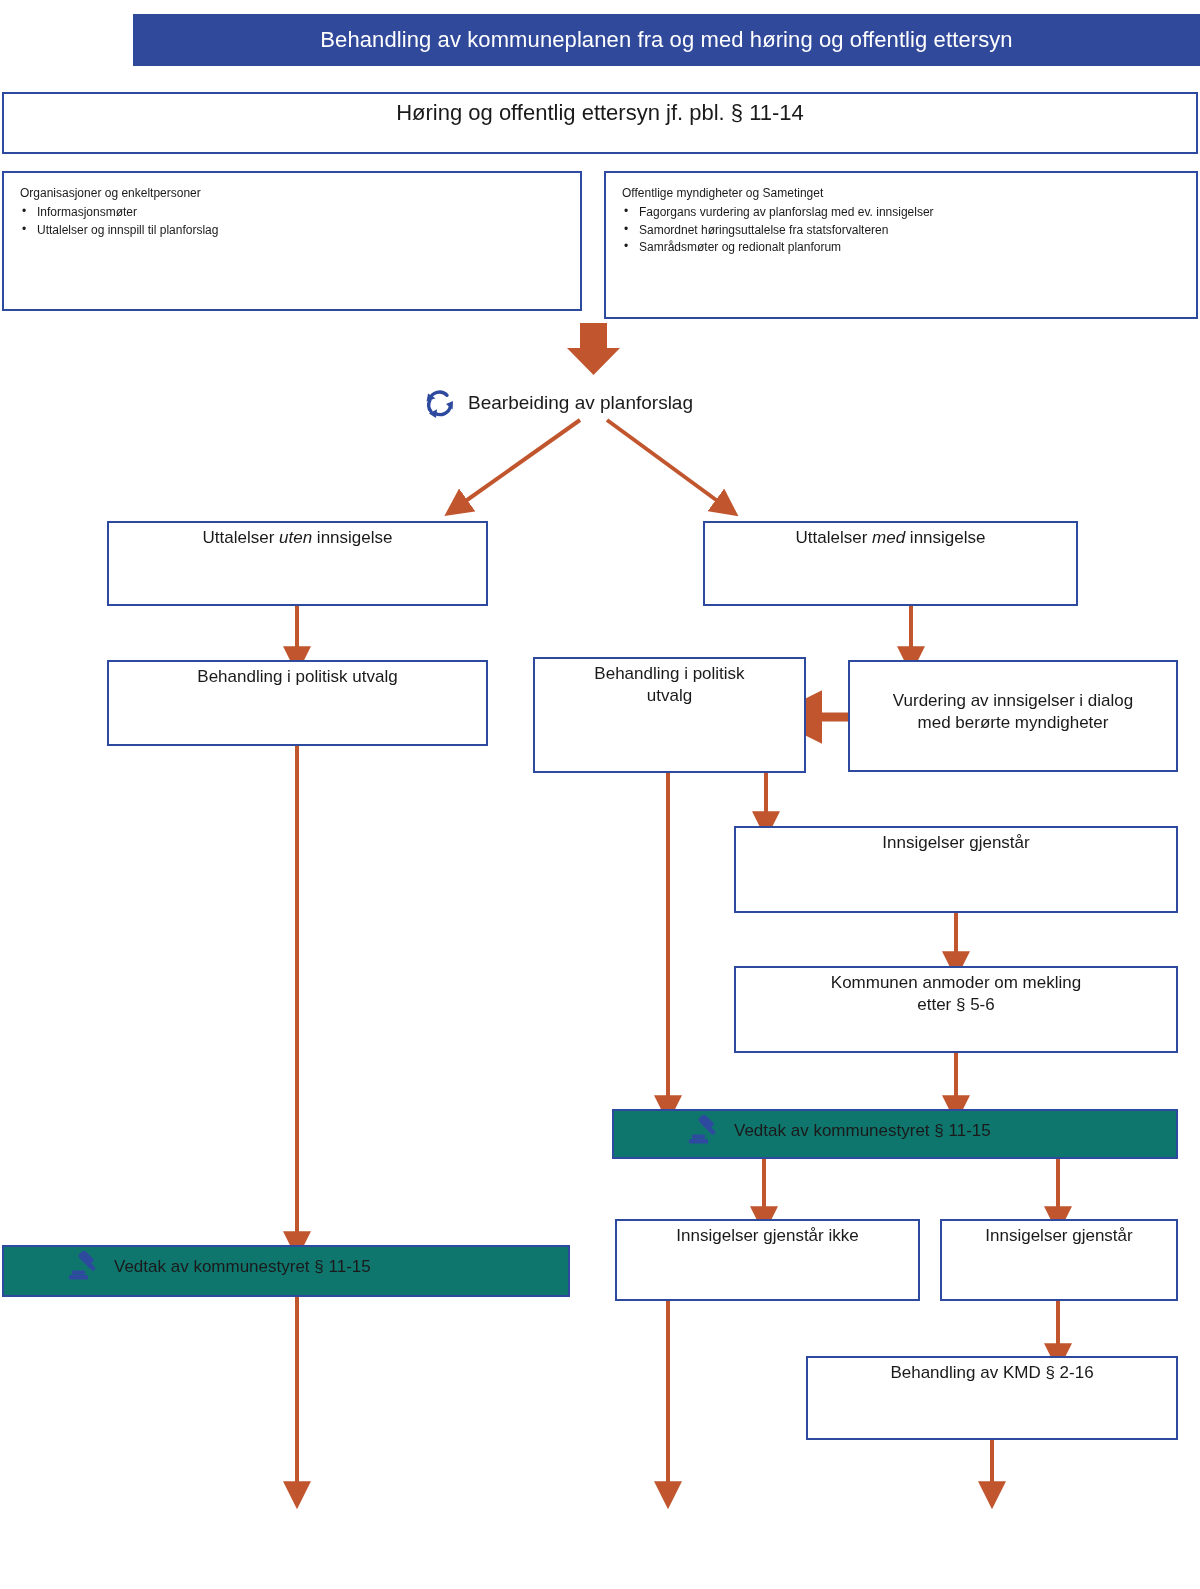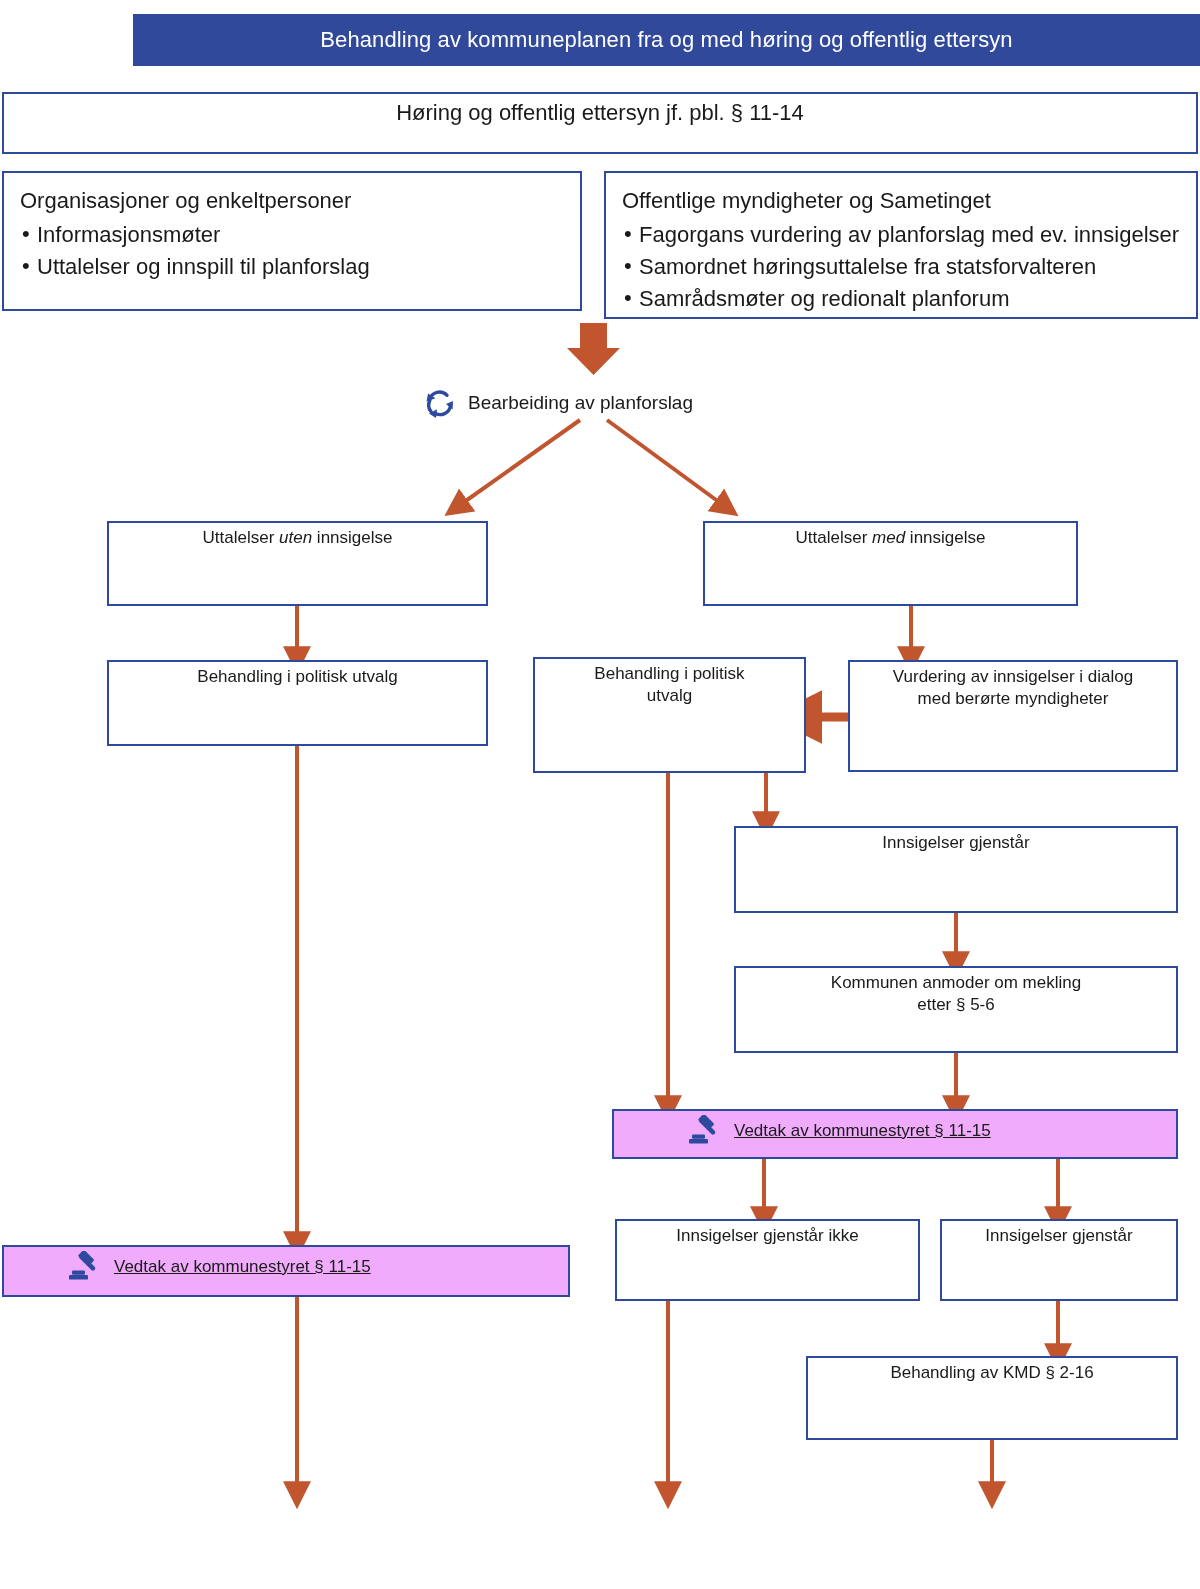--- a/index.html
+++ b/index.html
@@ -11,39 +11,39 @@
   .box{
     border:2.5px solid #2E4A9E;
     background:#ffffff;
     display:flex;align-items:flex-start;justify-content:center;
     text-align:center;
     color:#1a1a1a;
     font-size:17px;
     line-height:1.32;
     padding:4px 8px;
   }
-  .box.gray{background:#f0abfc;text-decoration:underline;}
+  .box.gray{background:#0f766e;}
   .box.tall-top{align-items:flex-start;justify-content:flex-start;text-align:left;padding:12px 16px;}
 
   .banner{
     position:absolute;
     background:#31499B;
     color:#ffffff;
     display:flex;align-items:center;justify-content:center;
     font-size:22px;
     letter-spacing:.1px;
   }
 
   .plain{
     position:absolute;
     display:flex;align-items:center;
     font-size:19px;color:#1a1a1a;
   }
 
-  .listblock{font-size:22px;line-height:1.45;color:#1a1a1a;}
+  .listblock{font-size:12px;line-height:1.45;color:#1a1a1a;}
   .listblock .hdr{margin:0 0 2px 0;}
   .listblock ul{margin:0;padding:0;list-style:none;}
   .listblock li{position:relative;padding-left:17px;}
   .listblock li:before{content:"\2022";position:absolute;left:2px;top:-1px;}
 
   .ital{font-style:italic;}
 
   
   #wires{position:absolute;left:0;top:0;width:1200px;height:1589px;pointer-events:none;}
 
@@ -188,21 +188,21 @@
 
   <div class="node box" style="left:107px;top:660px;width:381px;height:86px;">
     <span>Behandling i politisk utvalg</span>
   </div>
 
   <div class="node box" style="left:533px;top:657px;width:273px;height:116px;">
     <span style="max-width:200px;">Behandling i politisk utvalg</span>
   </div>
 
   <div class="node box" style="left:848px;top:660px;width:330px;height:112px;">
-    <span style="max-width:250px;">Vurdering av innsigelser i dialog med berørte myndigheter</span>
+    <span style="max-width:250px;margin-top:24px;">Vurdering av innsigelser i dialog med berørte myndigheter</span>
   </div>
 
   <div class="node box" style="left:734px;top:826px;width:444px;height:87px;">
     <span>Innsigelser gjenstår</span>
   </div>
 
   <div class="node box" style="left:734px;top:966px;width:444px;height:87px;">
     <span style="max-width:260px;">Kommunen anmoder om mekling etter § 5-6</span>
   </div>
 

